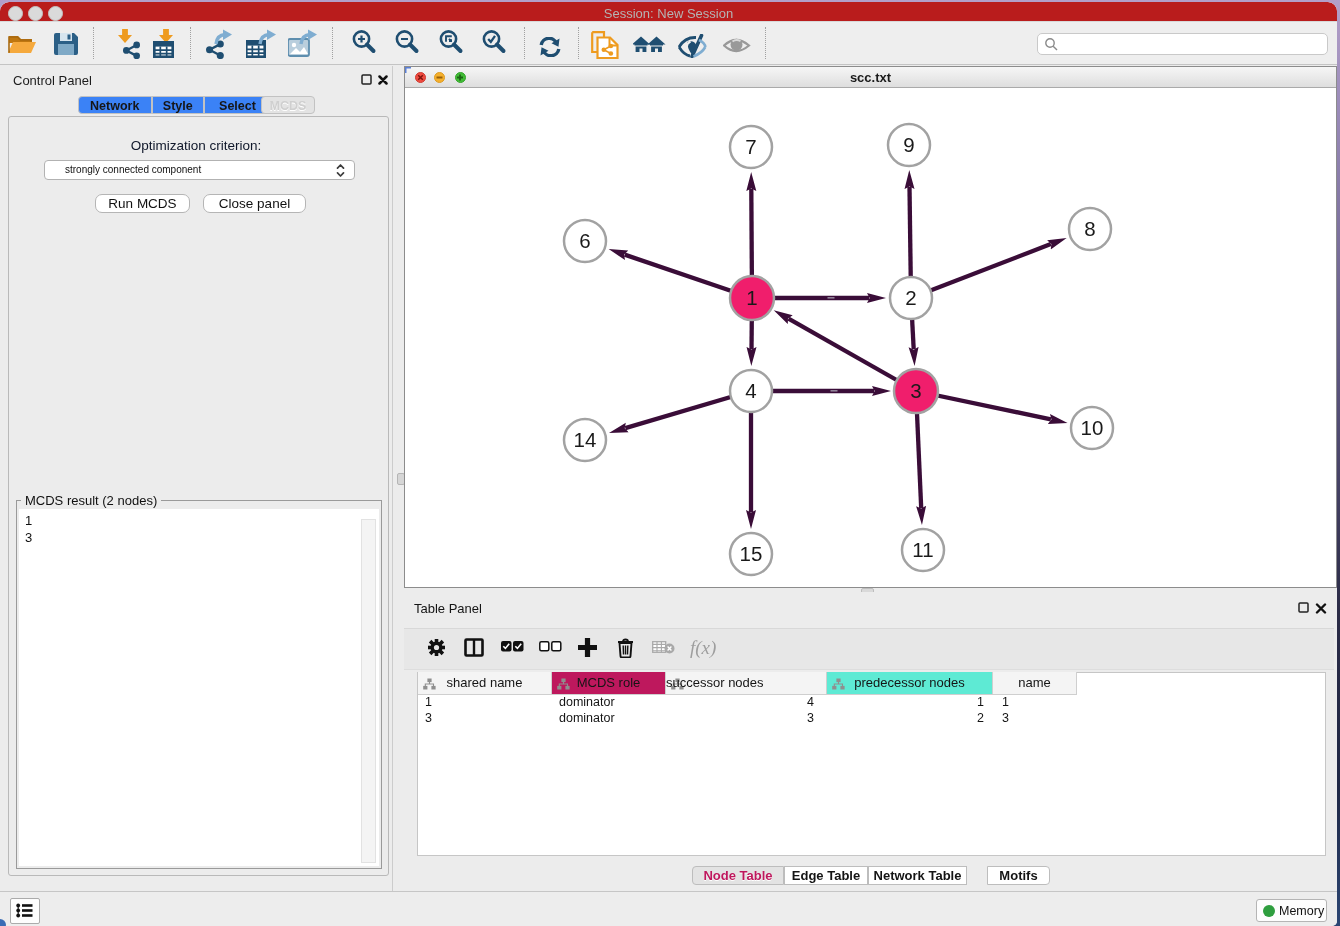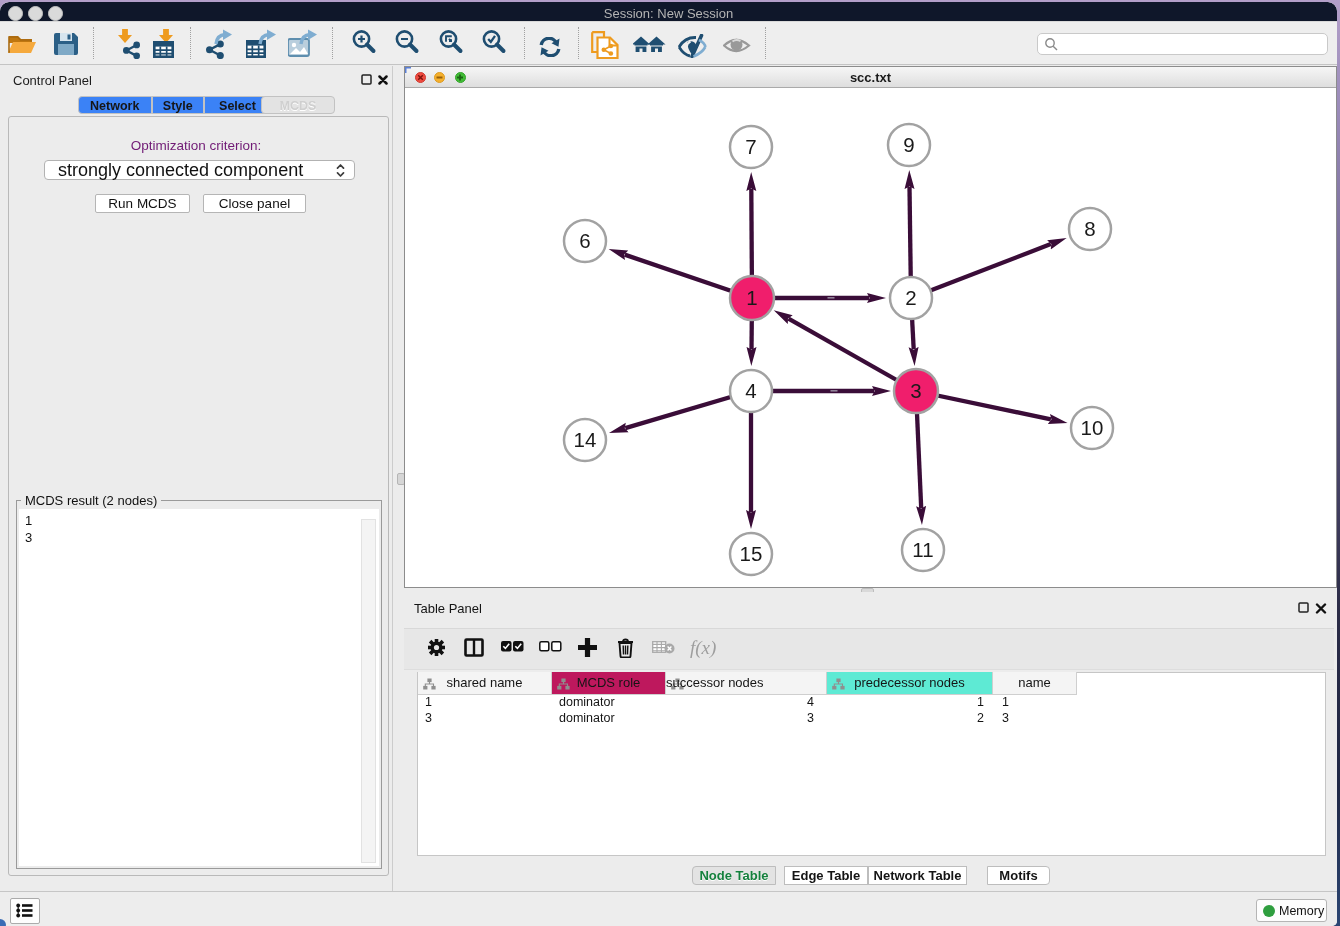--- a/index.html
+++ b/index.html
@@ -1,31 +1,31 @@
 <!DOCTYPE html>
 <html><head><meta charset="utf-8">
 <style>
 html,body{margin:0;padding:0;width:1340px;height:926px;overflow:hidden;}
 body{font-family:"Liberation Sans",sans-serif;background:linear-gradient(180deg,#b39fc9 0%,#9a8bb9 12%,#5d5680 40%,#2b2b46 66%,#1f2745 85%,#2c4674 100%);}
 .a{position:absolute;}
 .win{position:absolute;left:0;top:2px;width:1337px;height:924px;background:#ececec;border-radius:9px 9px 5px 5px;overflow:hidden;}
-.tbar{left:0;top:0;width:1337px;height:19px;background:#0f172a;border-bottom:1px solid #d9d9d9;border-radius:9px 9px 0 0;}
+.tbar{left:0;top:0;width:1337px;height:19px;background:#b91c1c;border-bottom:1px solid #d9d9d9;border-radius:9px 9px 0 0;}
 .light{width:13px;height:13px;border-radius:50%;background:#dadada;border:1px solid #c3c3c3;top:4px;}
 .ttext{width:100%;text-align:center;top:4px;font-size:13px;color:#b4b4b4;}
 .toolbar{left:0;top:20px;width:1337px;height:42px;background:#eeeeee;border-bottom:1px solid #c4c4c4;}
 .sep{top:5px;height:32px;width:0;border-left:1px dotted #a0a0a0;}
 .search{left:1037px;top:11px;width:289px;height:20px;background:#fff;border:1px solid #c9c9c9;border-radius:5px;}
 .cpanel{left:0;top:64px;width:392px;height:825px;background:#ececec;}
 .cphead{left:13px;top:7px;font-size:13px;color:#1c1c1c;}
 .tabrow{font-size:12.5px;font-weight:700;color:#161616;}
 .tab{position:absolute;top:0;height:18px;line-height:18px;text-align:center;background:#3b82f6;border:1px solid #c2c2c2;box-sizing:border-box;}
 .tabsel{background:#e3e3e3;color:#cfcfcf;text-shadow:0 1px 0 #fff;}
 .cpcontent{left:8px;top:116px;width:381px;height:758px;background:#ececec;border:1px solid #b9b9b9;border-radius:3px;box-sizing:border-box;}
-.combo{left:44px;top:158px;width:311px;height:20px;background:#fff;border:1px solid #b2b2b2;border-radius:4px;box-sizing:border-box;font-size:18px;color:#111;line-height:18px;padding-left:13px;}
-.btn{top:192px;height:19px;background:#fff;border:1px solid #b5b5b5;border-radius:2px;box-sizing:border-box;text-align:center;font-size:13.5px;line-height:17px;color:#111;}
+.combo{left:44px;top:158px;width:311px;height:20px;background:#fff;border:1px solid #b2b2b2;border-radius:4px;box-sizing:border-box;font-size:10px;color:#111;line-height:18px;padding-left:20px;}
+.btn{top:192px;height:19px;background:#fff;border:1px solid #b5b5b5;border-radius:7px;box-sizing:border-box;text-align:center;font-size:13.5px;line-height:17px;color:#111;}
 .fieldset{left:16px;top:498px;width:366px;height:369px;border:1px solid #9a9a9a;box-sizing:border-box;}
 .fslabel{left:21px;top:489px;background:#ececec;padding:0 4px;font-size:13px;color:#111;}
 .fsarea{left:2px;top:8px;right:2px;bottom:2px;background:#fff;font-size:13px;color:#111;line-height:17px;padding:3px 0 0 6px;}
 .fsscroll{right:3px;top:10px;width:13px;bottom:3px;background:#f4f4f4;border:1px solid #e2e2e2;}
 .netwin{left:404px;top:64px;width:933px;height:522px;border:1px solid #8c8c8c;background:#fff;box-sizing:border-box;}
 .nettbar{left:0;top:0;width:100%;height:21px;background:linear-gradient(#f6f6f6,#dedede);border-bottom:1px solid #aaa;box-sizing:border-box;}
 .nettitle{width:100%;text-align:center;top:3px;font-size:13px;font-weight:700;color:#1a1a1a;}
 .tpanel{left:404px;top:590px;width:933px;height:299px;background:#ececec;}
 .tptool{left:0;top:36px;width:930px;height:40px;background:#e7e7e7;border-top:1px solid #d8d8d8;border-bottom:1px solid #dddddd;}
 .thead{font-size:13px;color:#151515;}
@@ -191,24 +191,24 @@
 <svg class="a" style="left:361px;top:8px" width="11" height="11" viewBox="0 0 11 11">
         <rect x="1" y="1" width="9" height="9" fill="none" stroke="#222" stroke-width="1.5" rx="1"></rect>
       </svg>
 <svg class="a" style="left:378px;top:9px" width="10" height="10" viewBox="0 0 10 10">
         <path d="M1.5,1.5 L8.5,8.5 M8.5,1.5 L1.5,8.5" stroke="#111" stroke-width="2.5" stroke-linecap="round"></path>
       </svg>
 <div class="a tabrow" style="top:30px;">
 <div class="tab" style="left:78px;width:73.5px;border-radius:4px 0 0 4px;">Network</div>
 <div class="tab" style="left:151.5px;width:52.5px;">Style</div>
 <div class="tab" style="left:204px;width:67px;">Select</div>
-<div class="tab tabsel" style="left:261px;width:74px;border-radius:4px 4px 4px 4px;">MCDS</div>
+<div class="tab tabsel" style="left:261px;width:54px;border-radius:4px 4px 4px 4px;">MCDS</div>
 </div>
 <div class="a cpcontent" style="top:50px;height:760px;"></div>
-<div class="a" style="left:0;top:72px;width:392px;text-align:center;font-size:13.5px;color:#701a75;">Optimization criterion:</div>
+<div class="a" style="left:0;top:72px;width:392px;text-align:center;font-size:13.5px;color:#0f172a;">Optimization criterion:</div>
 <div class="a combo" style="top:94px;">strongly connected component<svg class="a" style="right:9px;top:3px" width="9" height="13" viewBox="0 0 9 13">
           <path d="M1.5,4.2 L4.5,1 L7.5,4.2 M1.5,8.8 L4.5,12 L7.5,8.8" fill="none" stroke="#3c3c3c" stroke-width="1.7" stroke-linecap="round" stroke-linejoin="round"></path>
         </svg></div>
 <div class="a btn" style="left:95px;top:128px;width:95px;">Run MCDS</div>
 <div class="a btn" style="left:203px;top:128px;width:103px;">Close panel</div>
 <div class="a fieldset" style="top:434px;">
         <div class="a fsarea">1<br>3<div class="a fsscroll"></div></div>
       </div>
 <div class="a fslabel" style="top:427px;text-align:center;">MCDS result (2 nodes)</div>
 </div>
@@ -395,21 +395,21 @@
 <span style="position:absolute;left:584px;top:1px;">1</span>
 </div>
 <div class="a trow" style="left:14px;top:118px;width:908px;height:16px;">
 <span style="position:absolute;left:7px;top:1px;">3</span>
 <span style="position:absolute;left:141px;top:1px;">dominator</span>
 <span style="position:absolute;left:248px;width:148px;top:1px;text-align:right;display:inline-block;">3</span>
 <span style="position:absolute;left:409px;width:157px;top:1px;text-align:right;display:inline-block;">2</span>
 <span style="position:absolute;left:584px;top:1px;">3</span>
 </div>
 <div class="a btabs" style="top:274px;">
-<div class="btab" style="left:288px;width:84px;background:#e3e3e3;color:#15803d;text-shadow:0 1px 0 #fff;border-radius:4px 0 0 4px;">Node Table</div>
+<div class="btab" style="left:288px;width:92px;background:#e3e3e3;color:#be185d;text-shadow:0 1px 0 #fff;border-radius:4px 0 0 4px;">Node Table</div>
 <div class="btab" style="left:380px;width:84px;">Edge Table</div>
 <div class="btab" style="left:464px;width:99px;">Network Table</div>
 <div class="btab" style="left:583px;width:63px;border-radius:0 4px 4px 0;">Motifs</div>
 </div>
 </div>
 <div class="a sbar">
 <div class="a" style="left:10px;top:6px;width:28px;height:24px;background:#fdfdfd;border:1px solid #ababab;border-radius:2px;">
         <svg style="position:absolute;left:5px;top:4px" width="17" height="15" viewBox="0 0 17 15">
           <g fill="#111">
             <circle cx="2.2" cy="2.5" r="1.9"></circle>

